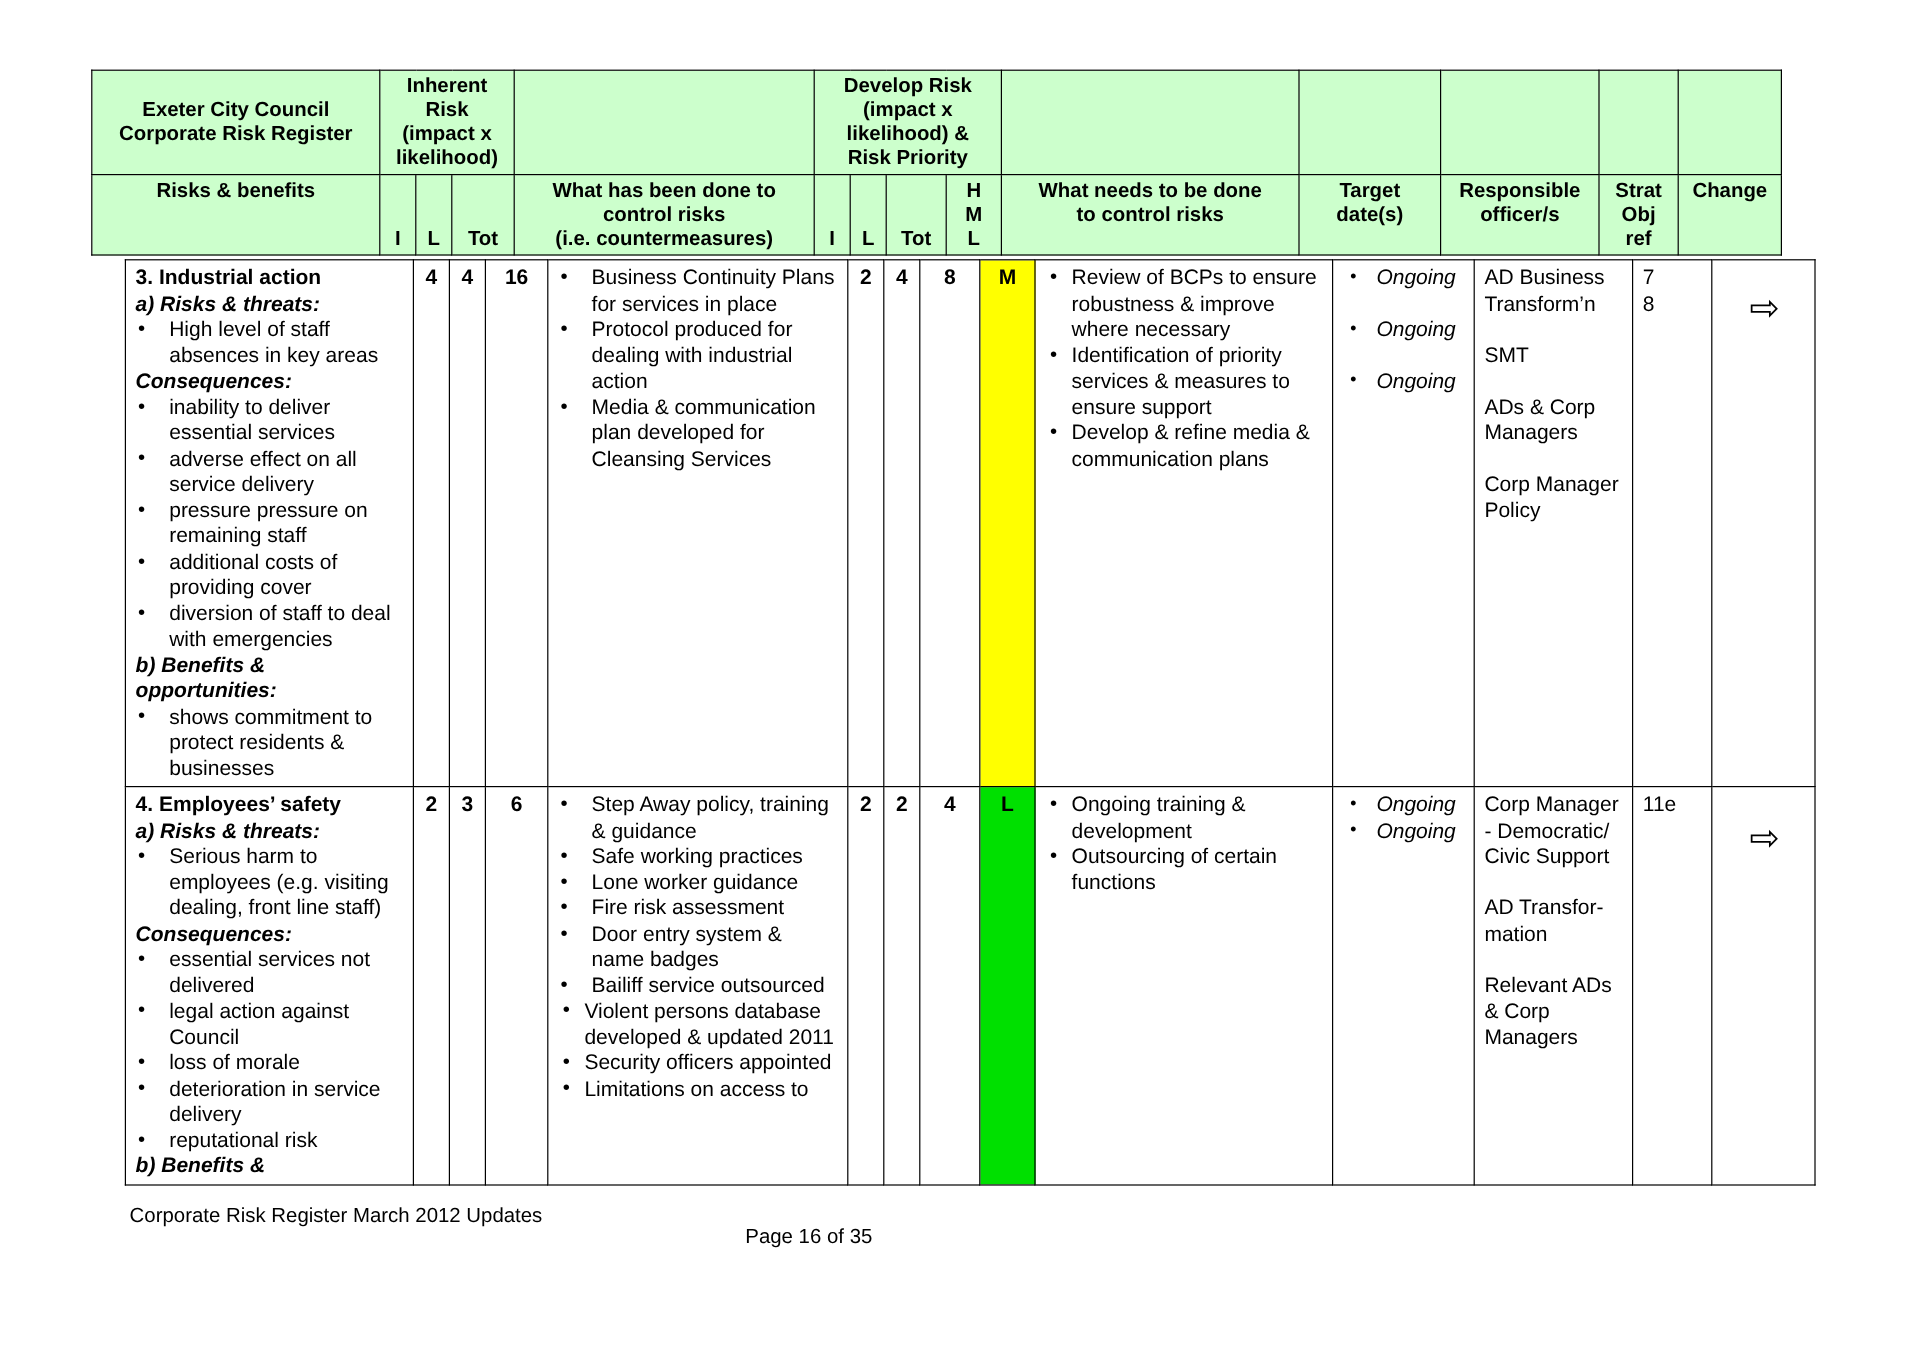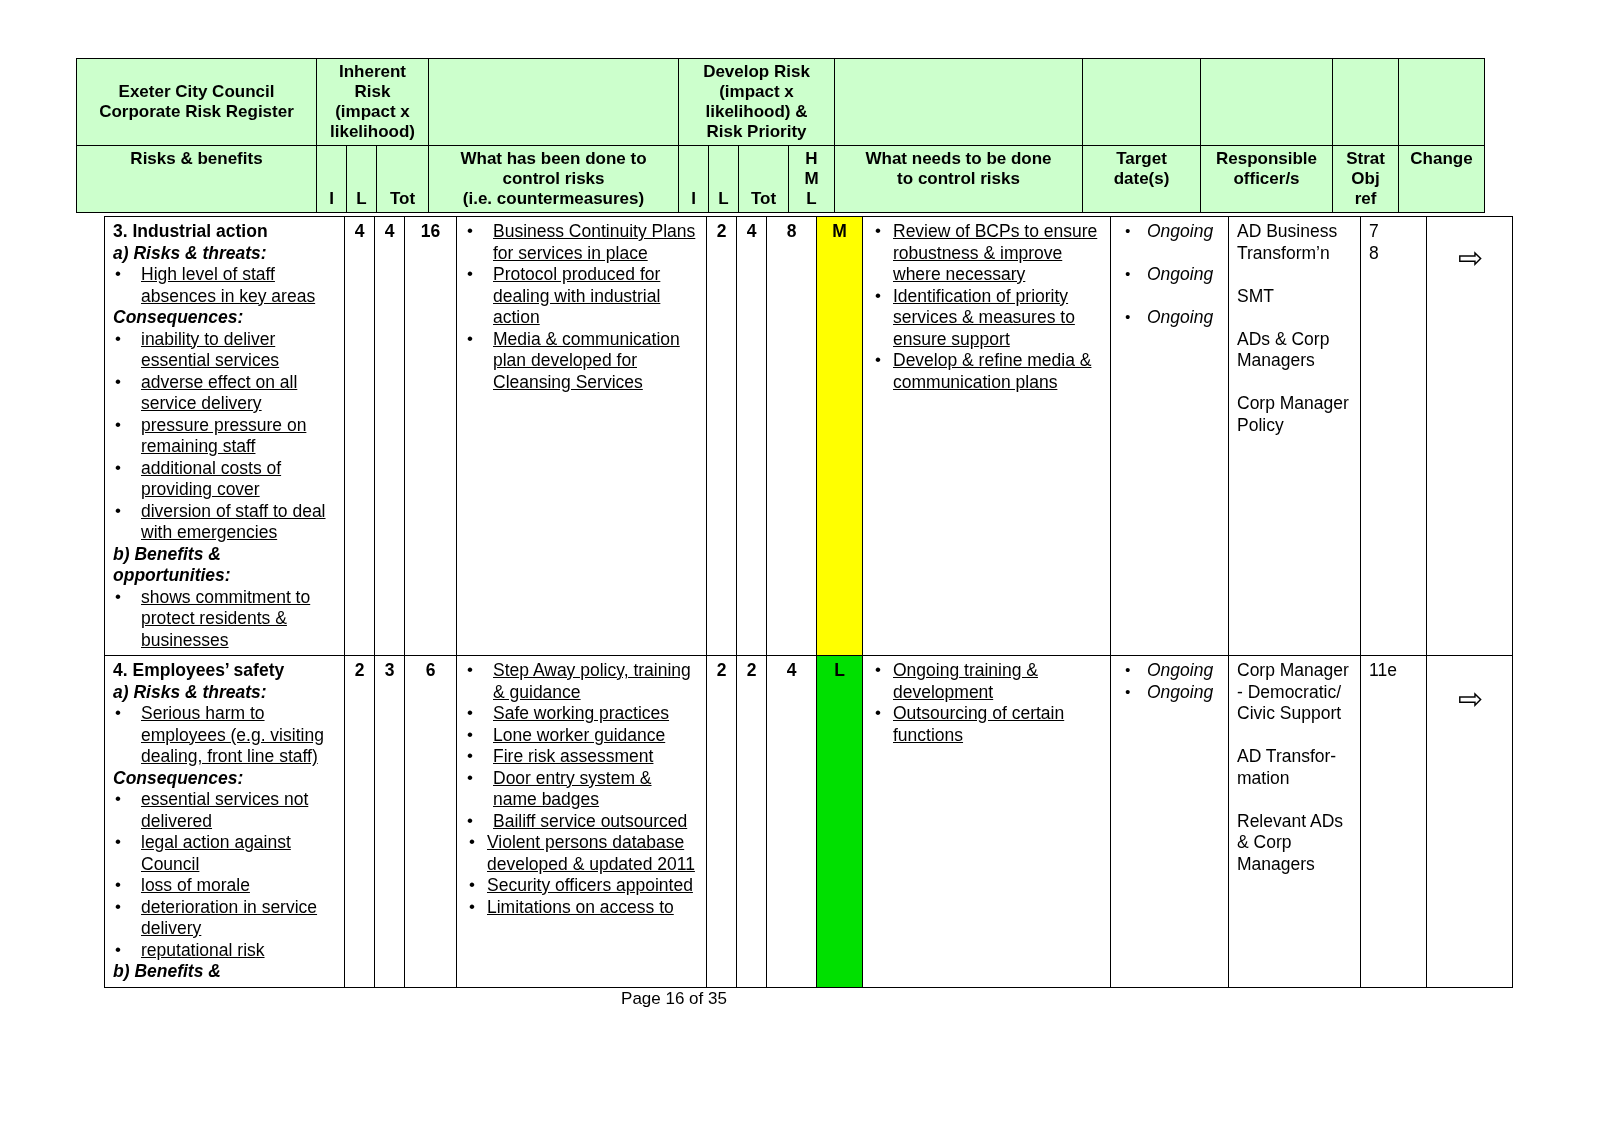--- a/index.html
+++ b/index.html
@@ -91,21 +91,20 @@
   }
   ul.bl {
     margin: 0;
     padding: 0;
     list-style: none;
   }
   ul.bl li {
     position: relative;
     padding-left: 28px;
     margin: 0;
-    text-decoration: underline;
   }
   ul.bl li::before {
     content: "\2022";
     position: absolute;
     left: 2px;
     top: -1px;
     font-size: 17px;
   }
   
   ul.bl2 li { padding-left: 22px; }
@@ -140,21 +139,21 @@
   #doc-footer {
     position: absolute;
     left: 108px;
     top: 1002px;
     font-size: 17px;
     line-height: 22px;
   }
   #page-number {
     position: absolute;
     left: 0;
-    top: 988px;
+    top: 1020px;
     width: 1348px;
     text-align: center;
     font-size: 17px;
     line-height: 22px;
   }
 </style>
 </head>
 <body>
 
 <div class="page">
@@ -386,15 +385,16 @@
       <td>
         <div>11e</div>
       </td>
       <td class="arrow-cell">
         <span class="arrow lower">⇨</span>
       </td>
     </tr>
   </tbody>
     </table>
 
+  <div id="doc-footer">Corporate Risk Register March 2012 Updates</div>
   <div id="page-number">Page 16 of 35</div>
 
 </div>
 
 </body></html>

